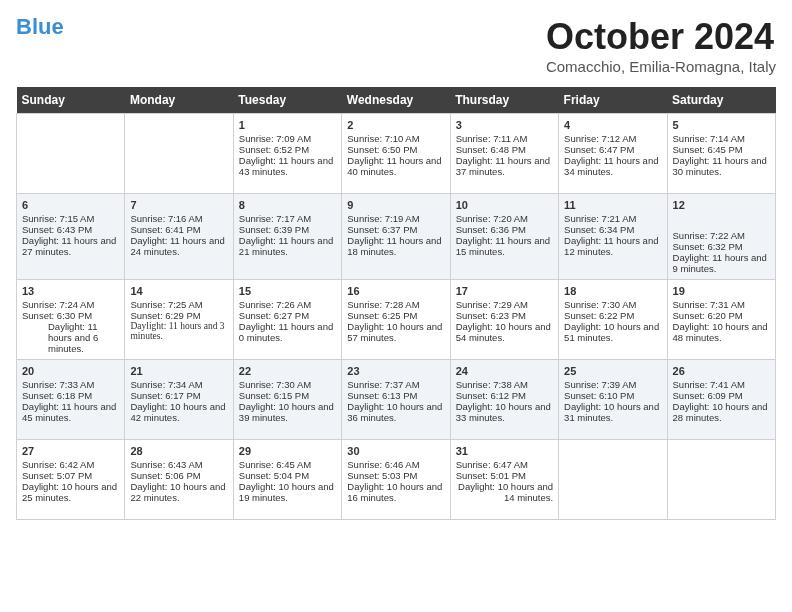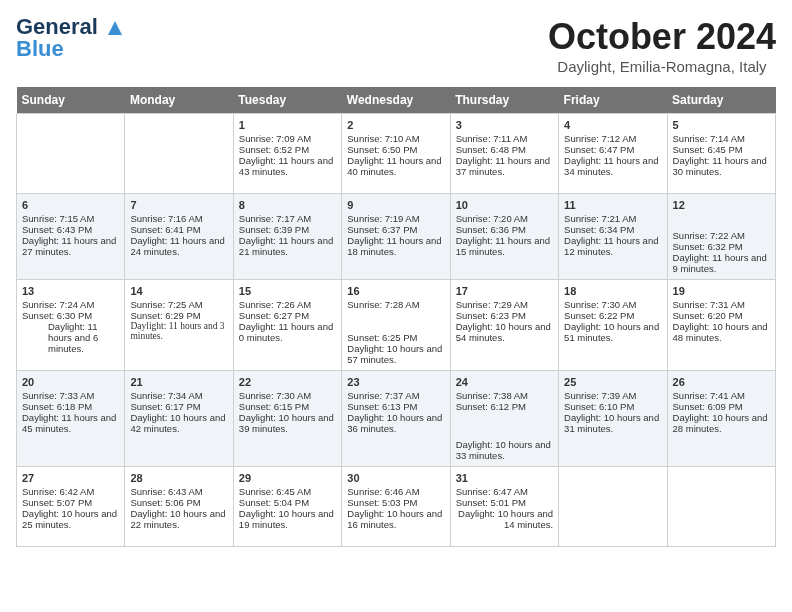--- a/index.html
+++ b/index.html
@@ -21,38 +21,38 @@
       flex-direction: column;
       align-items: flex-start;
     }
     .logo-text {
       font-size: 22px;
       font-weight: bold;
       color: #1a3a5c;
       line-height: 1;
     }
     .title-block {
-      text-align: center;
+      text-align: left;
     }
     .month-title {
       font-size: 36px;
       font-weight: bold;
       color: #222;
     }
     .location {
       font-size: 15px;
       color: #555;
     }
     table {
       width: 100%;
       border-collapse: collapse;
       table-layout: fixed;
     }
     th {
-      background-color: #737373;
+      background-color: #404040;
       color: #fff;
       text-align: left;
       padding: 6px 5px;
       font-size: 12px;
       font-weight: bold;
     }
     td {
       vertical-align: top;
       padding: 5px 5px;
       font-size: 9.5px;
@@ -85,33 +85,26 @@
     td:nth-child(odd) { background-color: #f7f9fb; }
     td:nth-child(even) { background-color: #ffffff; }
     .empty { background-color: #fff !important; }
   </style>
 </head>
 <body>
 
 <div class="header">
   <div class="logo">
     <div style="display:flex;align-items:center;">
-      <span class="logo-text">General
-        <svg width="18" height="18" viewBox="0 0 18 18" style="display:inline-block;vertical-align:middle;margin-left:2px;">
-          <polygon points="9,2 16,16 2,16" fill="#3a8fd4"></polygon>
-        </svg>
-      </span>
-    </div>
-    <div style="display:flex;align-items:center;">
       <span class="logo-text" style="color:#3a8fd4;font-size:22px;">Blue</span>
     </div>
   </div>
   <div class="title-block">
     <div class="month-title">October 2024</div>
-    <div class="location">Daylight, Emilia-Romagna, Italy</div>
+    <div class="location">Comacchio, Emilia-Romagna, Italy</div>
   </div>
 </div>
 
 <table>
   <thead>
     <tr>
       <th><span>Sunday</span></th>
       <th><span>Monday</span></th>
       <th><span>Tuesday</span></th>
       <th><span>Wednesday</span></th>
@@ -214,21 +207,21 @@
         </td>
         <td>
           <span class="day-num">15</span>
           <span style="display: block;">Sunrise: 7:26 AM</span>
           <span style="display: block;">Sunset: 6:27 PM</span>
           <span style="display: block;">Daylight: 11 hours and 0 minutes.</span>
         </td>
         <td>
           <span class="day-num">16</span>
           <span style="display: block;">Sunrise: 7:28 AM</span>
-          <span style="display: block; margin-top: 22px;">Sunset: 6:25 PM</span>
+          <span style="display: block;">Sunset: 6:25 PM</span>
           <span style="display: block;">Daylight: 10 hours and 57 minutes.</span>
         </td>
         <td>
           <span class="day-num">17</span>
           <span style="display: block;">Sunrise: 7:29 AM</span>
           <span style="display: block;">Sunset: 6:23 PM</span>
           <span style="display: block;">Daylight: 10 hours and 54 minutes.</span>
         </td>
         <td>
           <span class="day-num">18</span>
@@ -265,21 +258,21 @@
         <td>
           <span class="day-num">23</span>
           <span style="display: block;">Sunrise: 7:37 AM</span>
           <span style="display: block;">Sunset: 6:13 PM</span>
           <span style="display: block;">Daylight: 10 hours and 36 minutes.</span>
         </td>
         <td>
           <span class="day-num">24</span>
           <span style="display: block;">Sunrise: 7:38 AM</span>
           <span style="display: block;">Sunset: 6:12 PM</span>
-          <span style="display: block; margin-top: 27px;">Daylight: 10 hours and 33 minutes.</span>
+          <span style="display: block;">Daylight: 10 hours and 33 minutes.</span>
         </td>
         <td>
           <span class="day-num">25</span>
           <span style="display: block;">Sunrise: 7:39 AM</span>
           <span style="display: block;">Sunset: 6:10 PM</span>
           <span style="display: block;">Daylight: 10 hours and 31 minutes.</span>
         </td>
         <td>
           <span class="day-num">26</span>
           <span style="display: block;">Sunrise: 7:41 AM</span>

